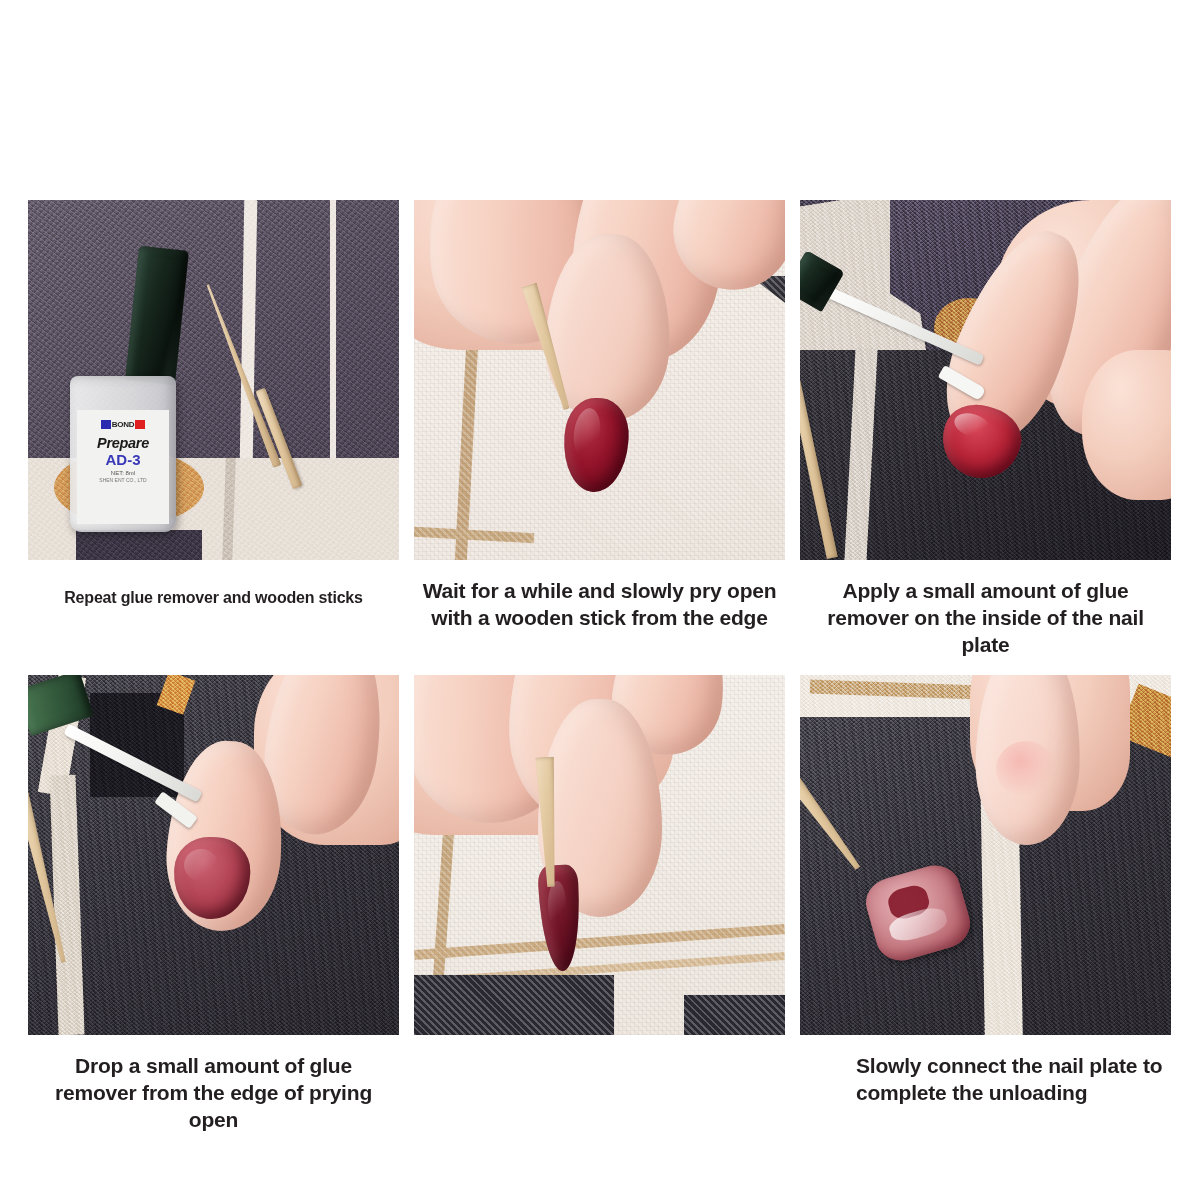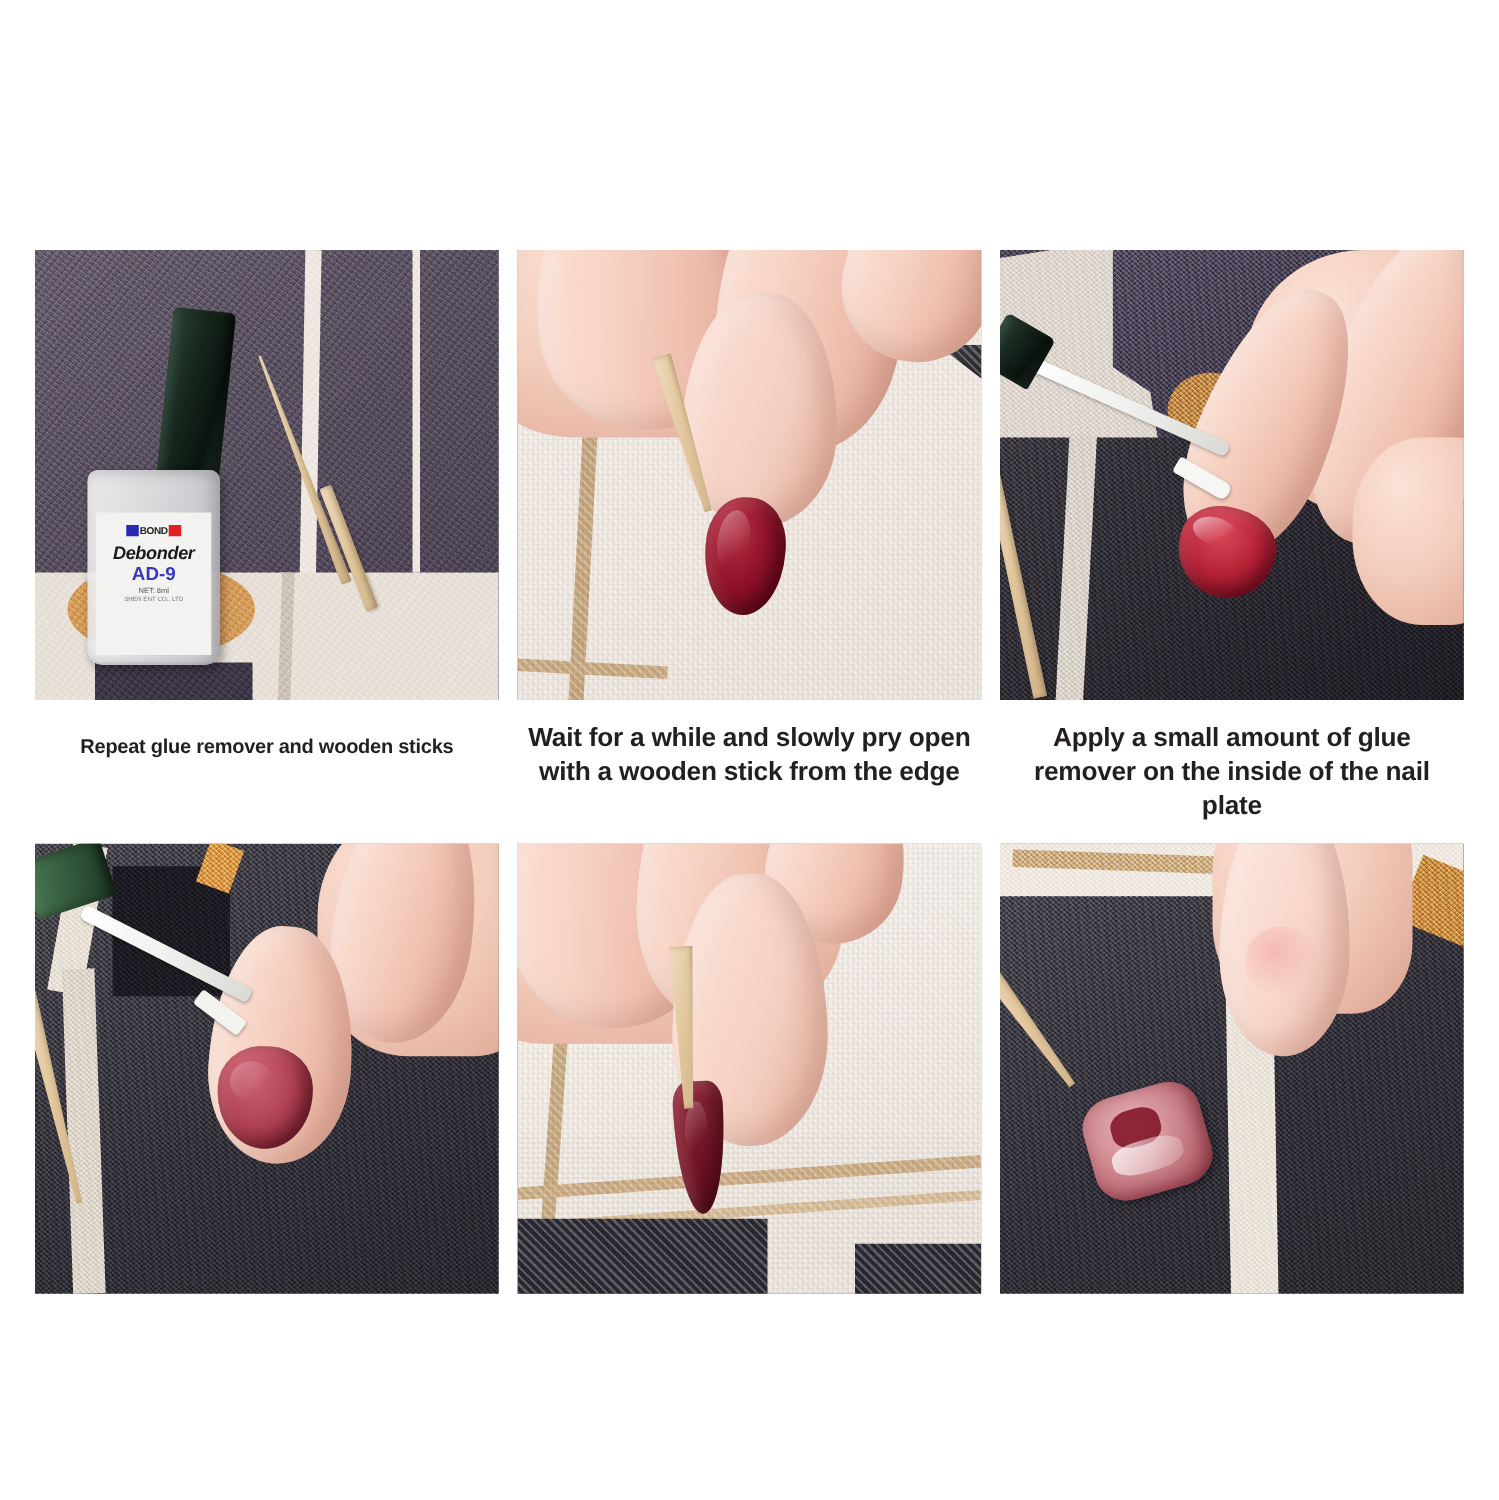--- a/index.html
+++ b/index.html
@@ -170,22 +170,22 @@
 
         <div class="bottle-cap" style="left:104px;top:48px;width:50px;height:135px;transform:rotate(6deg);"></div>
         <div class="bottle-body" style="left:42px;top:176px;width:106px;height:156px;">
         </div>
         <div class="bottle-label" style="left:49px;top:210px;width:92px;height:114px;">
           <div class="lbl-logo">
             <span class="sq blue"></span>
             <span class="lbl-brand">BOND</span>
             <span class="sq red"></span>
           </div>
-          <div class="lbl-main">Debonder</div>
-          <div class="lbl-code">AD-9</div>
+          <div class="lbl-main">Prepare</div>
+          <div class="lbl-code">AD-3</div>
           <div class="lbl-net">NET: 8ml</div>
           <div class="lbl-co">SHEN ENT CO., LTD</div>
         </div>
 
         <div class="stick" style="left:210px;top:78px;width:9px;height:195px;transform:rotate(-21deg);border-radius:3px;clip-path:polygon(38% 0,62% 0,100% 100%,0 100%);"></div>
         <div class="stick" style="left:246px;top:186px;width:10px;height:105px;transform:rotate(-21deg);border-radius:2px;"></div>
       </div>
       <div class="cap small">Repeat glue remover and wooden sticks</div>
     </div>
 
@@ -255,20 +255,21 @@
         <div class="skin" style="left:226px;top:-30px;width:180px;height:200px;border-radius:44% 26% 30% 40%;"></div>
         <div class="finger" style="left:240px;top:-46px;width:112px;height:206px;transform:rotate(8deg);"></div>
         <div class="finger" style="left:140px;top:66px;width:114px;height:190px;transform:rotate(4deg);"></div>
         <div class="nail-red" style="left:146px;top:162px;width:76px;height:82px;transform:rotate(2deg);background:radial-gradient(ellipse at 38% 30%,#cb6272 0%,#b34455 45%,#8e2639 90%);"></div>
         <div class="gloss" style="left:156px;top:174px;width:34px;height:32px;opacity:.45;"></div>
 
         <div class="brush" style="left:30px;top:82px;width:150px;height:12px;transform:rotate(27deg);border-radius:4px;"></div>
         <div class="brush" style="left:126px;top:128px;width:44px;height:14px;transform:rotate(37deg);border-radius:3px;background:#f2f2ef;"></div>
         <div class="stick" style="left:8px;top:110px;width:13px;height:180px;transform:rotate(-14deg);clip-path:polygon(0 0,100% 0,62% 100%,26% 100%);"></div>
       </div>
+      <div class="cap">Drop a small amount of glue remover from the edge of prying open</div>
     </div>
 
     <div class="cell">
       <div class="photo">
         <div class="layer" style="background:linear-gradient(160deg,#f6f1ec 0%,#ebe3da 100%);"></div>
         <div class="stripe-t" style="left:24px;top:130px;width:11px;height:200px;transform:rotate(4deg);background:#c7a87f;"></div>
         <div class="stripe-t" style="left:0;top:262px;width:371px;height:10px;transform:rotate(-4deg);background:#ccac83;"></div>
         <div class="stripe-t" style="left:0;top:290px;width:371px;height:8px;transform:rotate(-4deg);background:#d8bc97;"></div>
         <div class="dark-leather" style="left:0;top:300px;width:200px;height:62px;background:#2a2830;"></div>
         <div class="dark-leather" style="left:270px;top:320px;width:101px;height:42px;background:#2a2830;"></div>
@@ -302,16 +303,17 @@
           <div style="position:absolute;left:22px;top:14px;width:40px;height:30px;background:#7e0f22;border-radius:40%;opacity:.85;"></div>
           <div style="position:absolute;left:16px;top:40px;width:58px;height:26px;background:linear-gradient(120deg,rgba(255,255,255,.75),rgba(255,255,255,.15));border-radius:40%;"></div>
         </div>
 
         <div class="skin" style="left:170px;top:-54px;width:160px;height:190px;border-radius:40% 36% 30% 38%;"></div>
         <div class="finger" style="left:176px;top:-36px;width:104px;height:206px;transform:rotate(1deg);background:linear-gradient(110deg,#fde9e1,#f7d6ca 58%,#e8b6a5);"></div>
         <div class="gloss" style="left:196px;top:66px;width:60px;height:56px;background:radial-gradient(ellipse at 40% 36%,rgba(245,180,175,.85),rgba(245,180,175,0) 70%);"></div>
 
         <div class="stick" style="left:12px;top:76px;width:15px;height:130px;transform:rotate(-36deg);clip-path:polygon(0 0,100% 0,70% 100%,34% 100%);"></div>
       </div>
+      <div class="cap left">Slowly connect the nail plate to complete the unloading</div>
     </div>
   </div>
 
 </div>
 
 </body></html>

